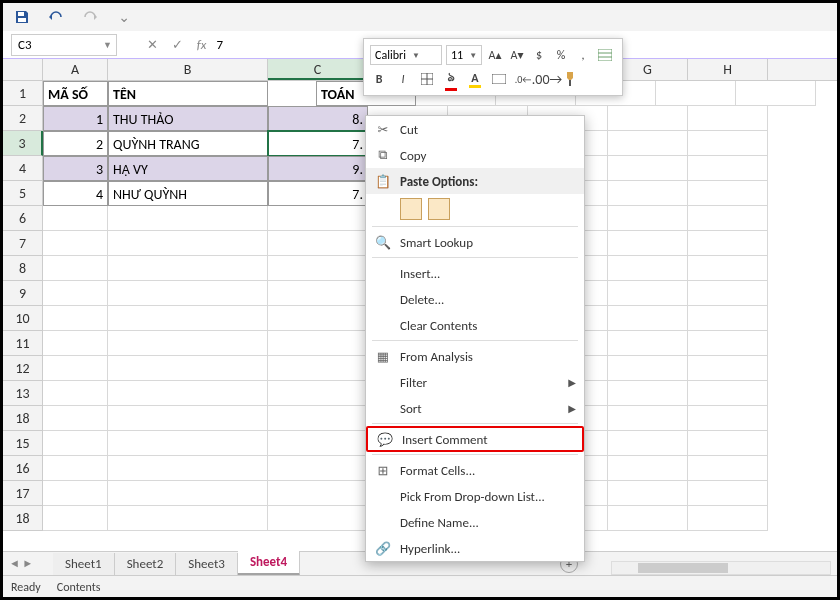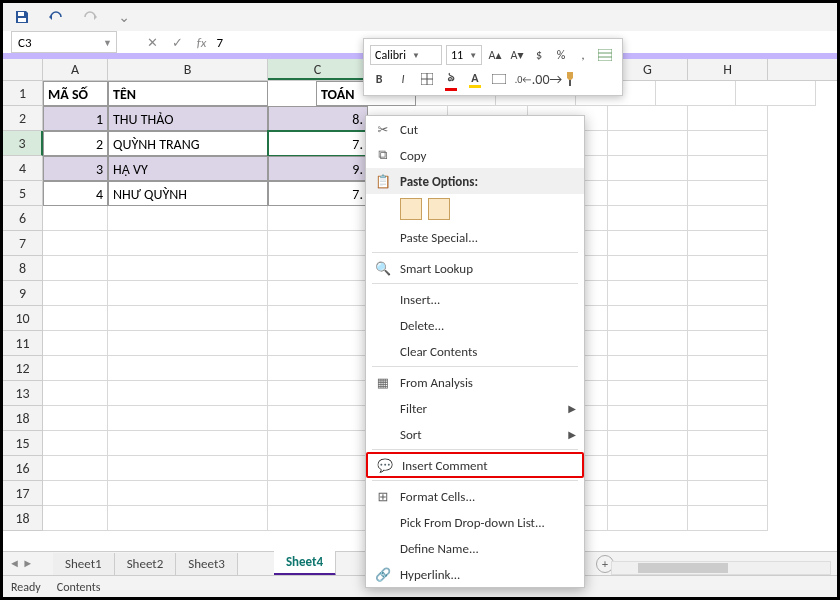--- a/index.html
+++ b/index.html
@@ -3,21 +3,21 @@
 <meta charset="utf-8">
 <style>
 * { margin: 0; padding: 0; box-sizing: border-box; font-family: "Segoe UI", Calibri, sans-serif; }
 body { background: #fff; width: 840px; height: 600px; overflow: hidden; position: relative; border: 3px solid #000; }
 
 
 .titlebar { height: 28px; background: #f3f3f3; display: flex; align-items: center; padding: 0 8px; gap: 12px; }
 .titlebar .icon-btn { width: 22px; height: 22px; display: flex; align-items: center; justify-content: center; color: #555; }
 
 
-.formula-area { height: 28px; display: flex; align-items: center; border-bottom: 6px solid #c4b5fd; background: #fff; }
+.formula-area { height: 28px; display: flex; align-items: center; border-bottom: 1px solid #c4b5fd; background: #fff; }
 .namebox { width: 106px; height: 22px; border: 1px solid #ccc; margin-left: 8px; display: flex; align-items: center; padding: 0 6px; font-size: 13px; position: relative; }
 .namebox .dd { position: absolute; right: 4px; color: #888; font-size: 9px; }
 .fx-controls { display: flex; align-items: center; gap: 14px; margin-left: 30px; color: #888; }
 .fx-controls span { font-size: 13px; }
 .fx-label { font-style: italic; }
 .formula-input { margin-left: 10px; font-size: 13px; }
 
 
 .mini-toolbar { position: absolute; top: 35px; left: 360px; width: 260px; background: #fff; border: 1px solid #c8c8c8; box-shadow: 0 2px 8px rgba(0,0,0,0.25); padding: 4px 6px; z-index: 50; }
 .mini-row { display: flex; align-items: center; gap: 4px; height: 24px; }
@@ -54,21 +54,21 @@
 .context-menu .sep { height: 1px; background: #ddd; margin: 2px 6px; }
 .context-menu .item .arrow { position: absolute; right: 8px; font-size: 10px; color: #555; }
 .context-menu .paste-icons { display: flex; gap: 6px; padding: 4px 0 4px 34px; }
 .context-menu .paste-icons .pi { width: 22px; height: 22px; border: 1px solid #c9a05d; background: #fbe8c6; display: inline-block; }
 .context-menu .highlight { border: 2px solid #e80000; border-radius: 2px; }
 
 
 .sheet-tabs { position: absolute; bottom: 22px; left: 0; right: 0; height: 24px; background: #f3f3f3; display: flex; align-items: center; border-top: 1px solid #ccc; padding-left: 50px; }
 .sheet-tabs .nav { display: flex; gap: 4px; position: absolute; left: 6px; color: #888; font-size: 11px; }
 .sheet-tabs .tab { padding: 0 12px; font-size: 13px; border-right: 1px solid #ccc; line-height: 22px; color: #444; background: #eee; }
-.sheet-tabs .tab.active { background: #fff; color: #0f766e; font-weight: bold; border-bottom: 3px solid #4c1d95; margin-left: 36px; }
+.sheet-tabs .tab.active { background: #fff; color: #be185d; font-weight: bold; border-bottom: 3px solid #a3a3a3; }
 .sheet-tabs .add { margin-left: 260px; width: 18px; height: 18px; border: 1px solid #aaa; border-radius: 50%; text-align: center; line-height: 16px; color: #666; font-size: 12px; }
 
 
 .statusbar { position: absolute; bottom: 0; left: 0; right: 0; height: 22px; background: #f3f3f3; border-top: 1px solid #ccc; display: flex; align-items: center; padding: 0 8px; font-size: 12px; color: #444; gap: 16px; }
 
 
 .scroll-h { position: absolute; bottom: 22px; right: 6px; width: 220px; height: 14px; background: #f0f0f0; border: 1px solid #ddd; }
 .scroll-h .thumb { position: absolute; left: 26px; width: 90px; top: 1px; bottom: 1px; background: #ccc; }
 </style>
 </head>
@@ -389,23 +389,20 @@
       <span>Copy</span>
     </div>
   <div class="item header">
       <span class="micon">📋</span>
       <span>Paste Options:</span>
     </div>
   <div class="paste-icons">
     <span class="pi"></span>
     <span class="pi"></span>
   </div>
-  <div class="item">
-      <span>Paste Special...</span>
-    </div>
   <div class="sep"></div>
   <div class="item">
       <span class="micon">🔍</span>
       <span>Smart Lookup</span>
     </div>
   <div class="sep"></div>
   <div class="item">
       <span>Insert...</span>
     </div>
   <div class="item">

